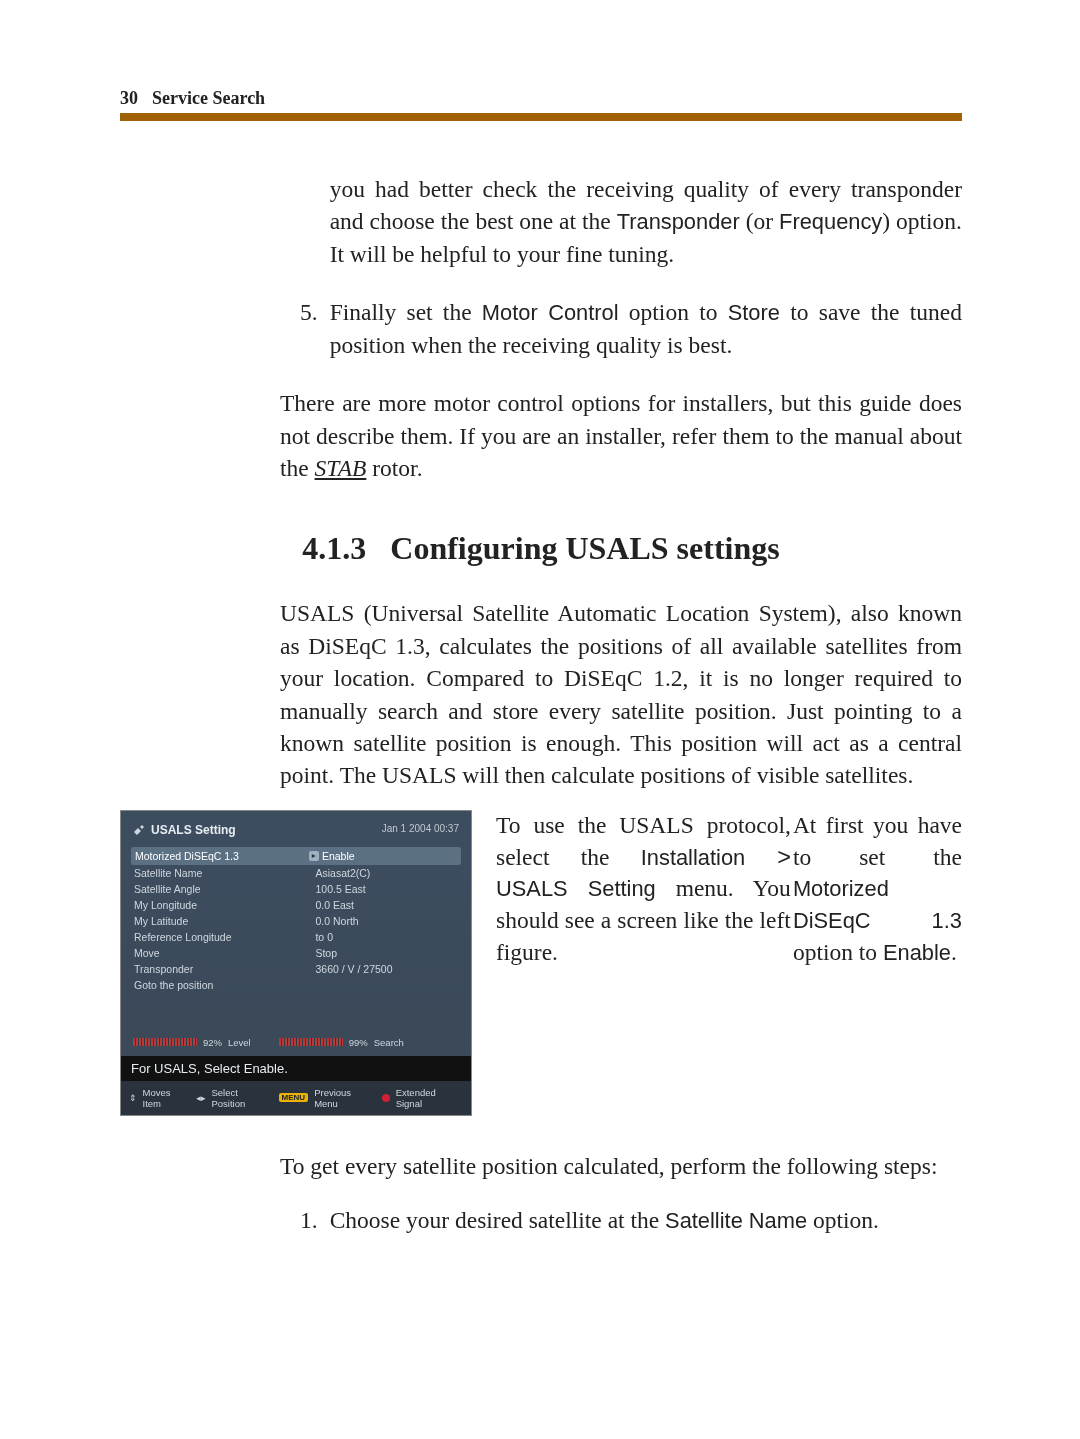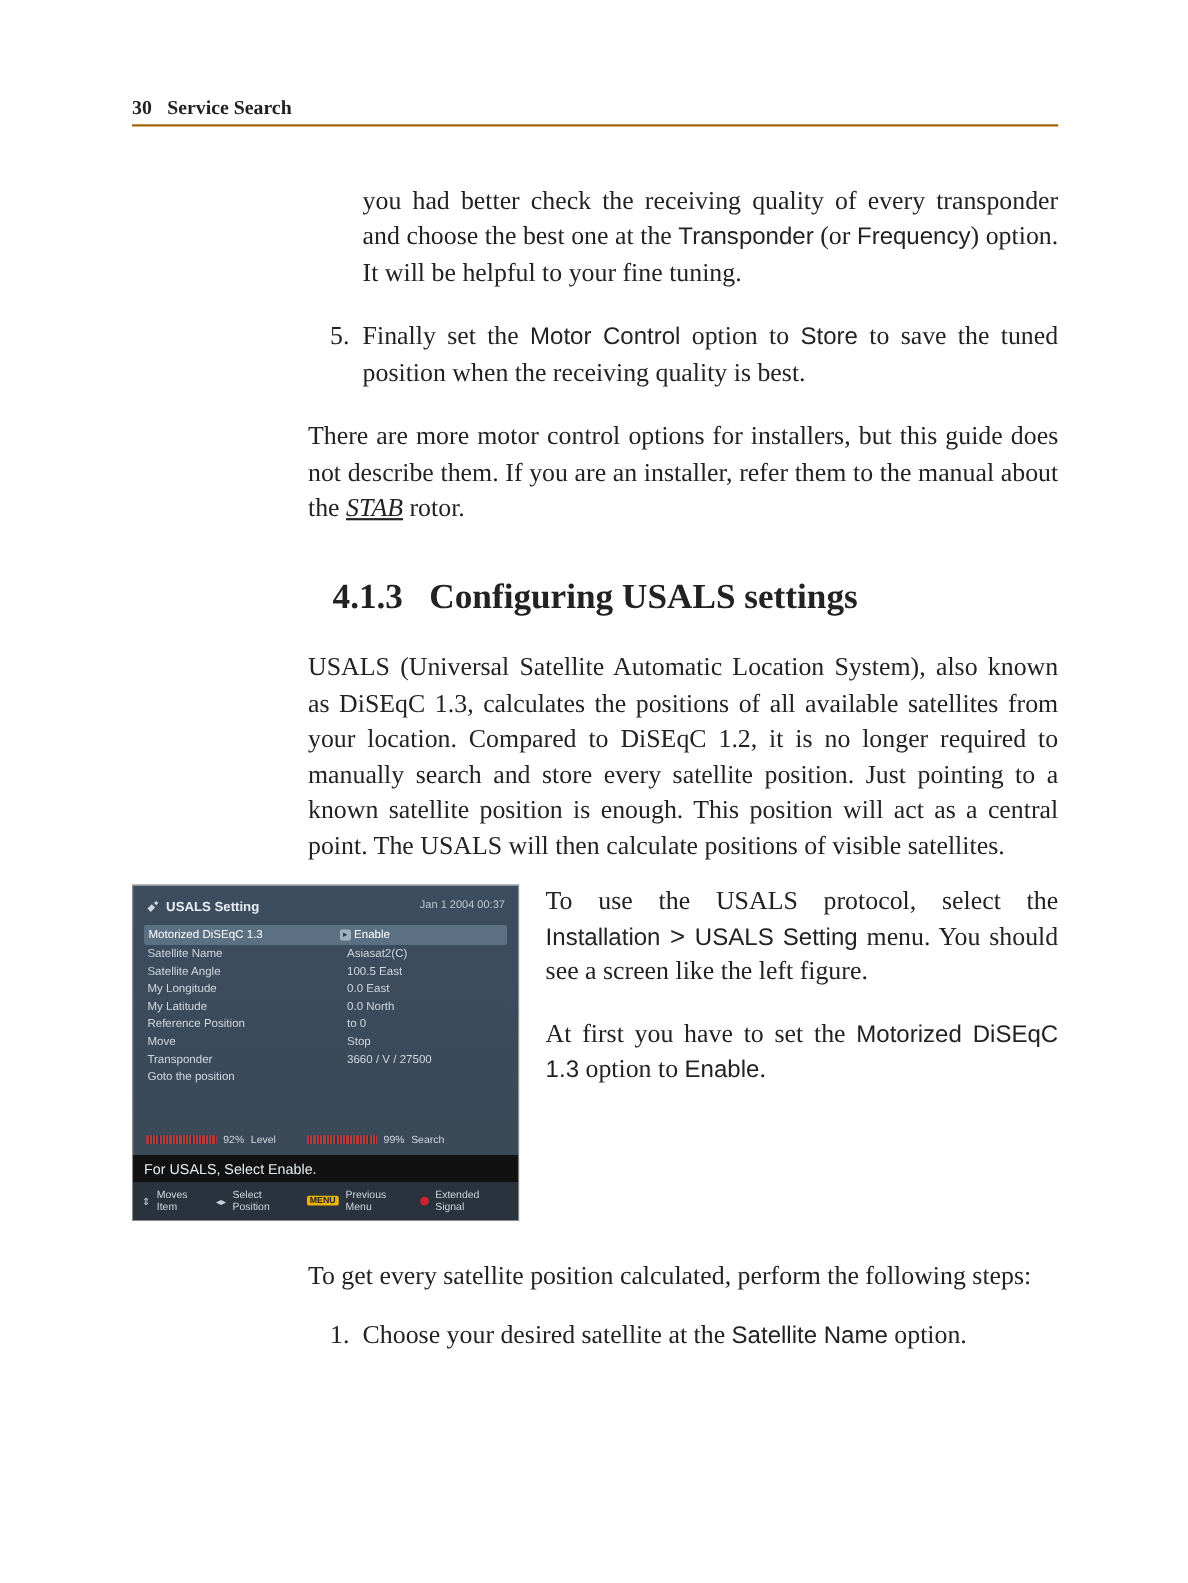--- a/index.html
+++ b/index.html
@@ -16,21 +16,21 @@
     left: 120px;
     right: 118px;
     top: 88px;
   }
   .header-line {
     display: flex;
     align-items: baseline;
     gap: 14px;
     font-size: 18px;
     padding-bottom: 4px;
-    border-bottom: 2px solid #a16207;
+    border-bottom: 8px solid #a16207;
     margin-bottom: 52px;
   }
   .header-line .pgno { font-weight: bold; }
   .header-line .chap { font-weight: bold; }
   .body-block {
     margin-left: 160px;
     font-size: 23.5px;
     line-height: 1.38;
     text-align: justify;
   }
@@ -60,22 +60,21 @@
     margin-top: 18px;
     align-items: stretch;
   }
   .two-col .figwrap { flex: 0 0 352px; }
   .two-col .rtxt {
     flex: 1;
     font-size: 23.5px;
     line-height: 1.35;
     text-align: justify;
     display: flex;
-    flex-direction: column;
-    gap: 25px;
+    gap: 2px;
   }
   
   .osd {
     border: 1px solid #888;
     background: #3a4a5a;
     background: linear-gradient(#3d4d60, #3a4856);
     color: #cfd7de;
     font-family: Arial, Helvetica, sans-serif;
     width: 352px;
   }
@@ -226,21 +225,21 @@
               </div>
               <div class="osd-row">
                 <span class="lab">My Longitude</span>
                 <span class="val">0.0 East</span>
               </div>
               <div class="osd-row">
                 <span class="lab">My Latitude</span>
                 <span class="val">0.0 North</span>
               </div>
               <div class="osd-row">
-                <span class="lab">Reference Position</span>
+                <span class="lab">Reference Longitude</span>
                 <span class="val">to 0</span>
               </div>
               <div class="osd-row">
                 <span class="lab">Move</span>
                 <span class="val">Stop</span>
               </div>
               <div class="osd-row">
                 <span class="lab">Transponder</span>
                 <span class="val">3660 / V / 27500</span>
               </div>

